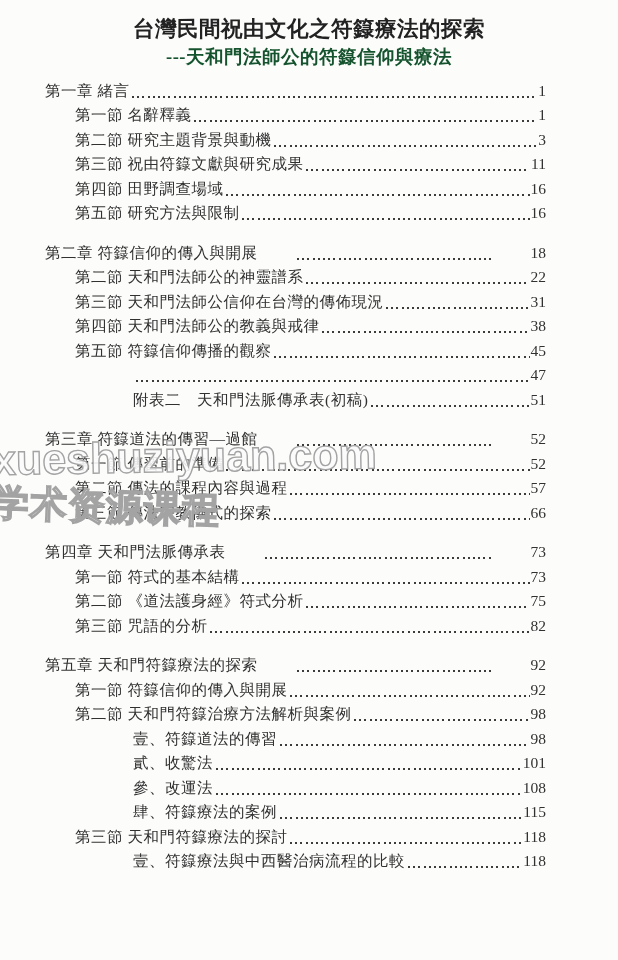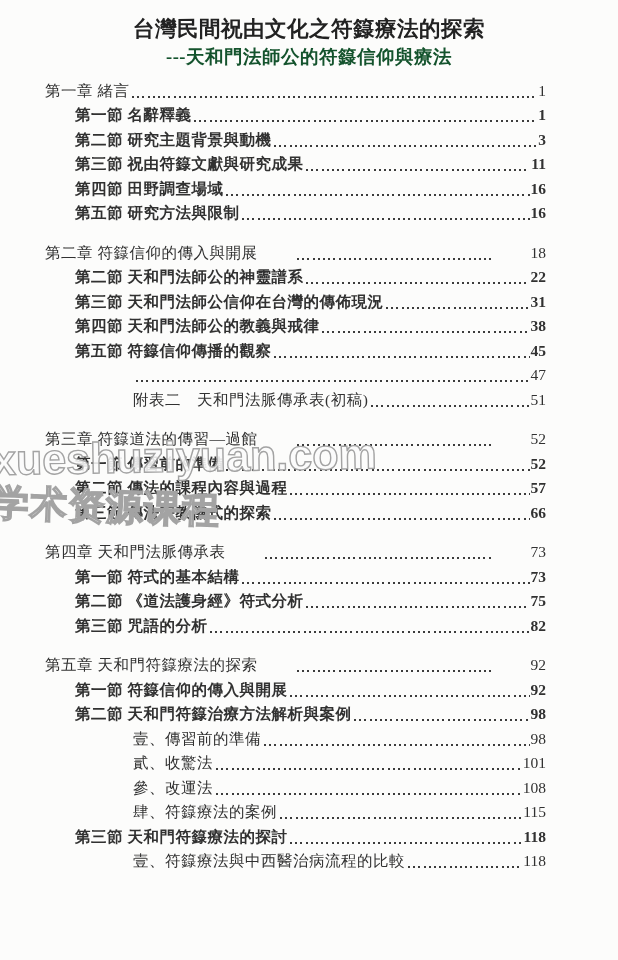--- a/index.html
+++ b/index.html
@@ -42,21 +42,21 @@
   }
   .toc-row {
     display: flex;
     align-items: flex-end;
     height: 24.5px;
     font-size: 15.5px;
     line-height: 20px;
     white-space: nowrap;
   }
   .toc-row.chapter { padding-left: 0; }
-  .toc-row.section { padding-left: 30px; font-weight: bold; }
+  .toc-row.section { padding-left: 30px; }
   .toc-row.sub     { padding-left: 88px; }
   .toc-row.chapter:not(:first-child) { margin-top: 15px; gap: 37px; }
   .toc-label {
     flex: 0 0 auto;
     letter-spacing: 0.5px;
     color: #313131;
   }
   .toc-dots {
     flex: 1 1 auto;
     position: relative;
@@ -228,21 +228,21 @@
     <span class="toc-label">第一節 符籙信仰的傳入與開展</span>
     <span class="toc-dots"></span>
     <span class="toc-page">92</span>
   </div>
       <div class="toc-row section">
     <span class="toc-label">第二節 天和門符籙治療方法解析與案例</span>
     <span class="toc-dots"></span>
     <span class="toc-page">98</span>
   </div>
       <div class="toc-row sub">
-    <span class="toc-label">壹、傳習前的準備</span>
+    <span class="toc-label">壹、符籙道法的傳習</span>
     <span class="toc-dots"></span>
     <span class="toc-page">98</span>
   </div>
       <div class="toc-row sub">
     <span class="toc-label">貳、收驚法</span>
     <span class="toc-dots"></span>
     <span class="toc-page">101</span>
   </div>
       <div class="toc-row sub">
     <span class="toc-label">參、改運法</span>

